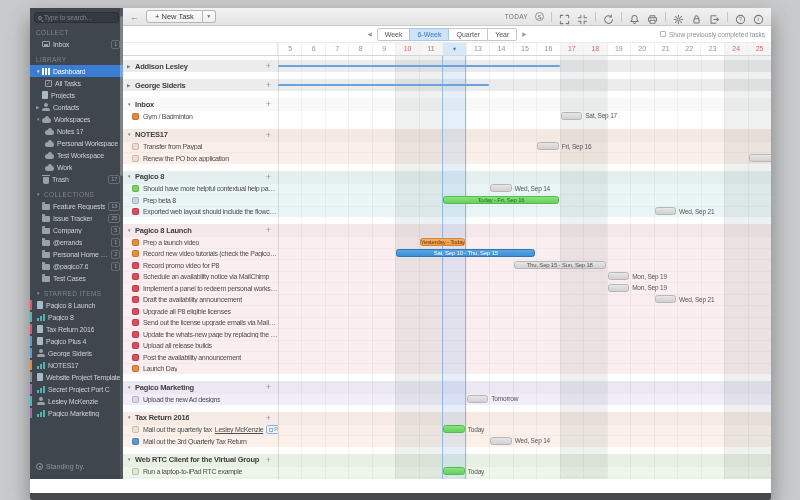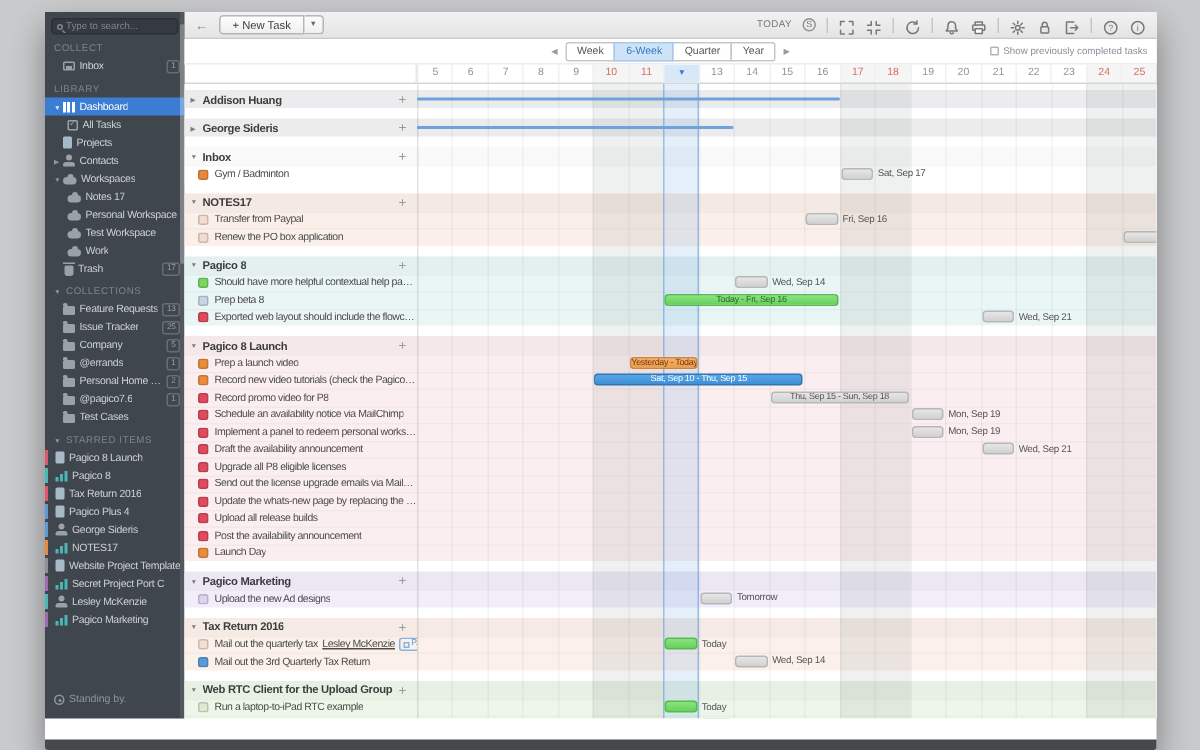--- a/index.html
+++ b/index.html
@@ -407,21 +407,21 @@
             <div class="dh-day we">24</div>
             <div class="dh-day we">25</div>
           </div>
       </div>
       <div class="chart">
         <div class="rows" id="rows">
             <section class="gsec top" style="background: rgb(242, 242, 244);">
               <div class="ghdr">
                 <div class="gcell">
                   <span class="caret">▶</span>
-                  <span class="gname">Addison Huang</span>
+                  <span class="gname">Addison Lesley</span>
                   <span class="plus">+</span>
                 </div>
               </div>
             </section>
             <section class="gsec" style="background: rgb(242, 242, 244);">
               <div class="ghdr">
                 <div class="gcell">
                   <span class="caret">▶</span>
                   <span class="gname">George Sideris</span>
                   <span class="plus">+</span>
@@ -610,21 +610,21 @@
                 <div class="tcell">
                   <span class="cbx-task" style="background: rgb(91, 155, 213);"></span>
                   <span class="tname">Mail out the 3rd Quarterly Tax Return</span>
                 </div>
               </div>
             </section>
             <section class="gsec" style="background: rgb(238, 246, 233);">
               <div class="ghdr">
                 <div class="gcell">
                   <span class="caret">▼</span>
-                  <span class="gname">Web RTC Client for the Upload Group</span>
+                  <span class="gname">Web RTC Client for the Virtual Group</span>
                   <span class="plus">+</span>
                 </div>
               </div>
               <div class="trow">
                 <div class="tcell">
                   <span class="cbx-task" style="background: rgb(220, 234, 210);"></span>
                   <span class="tname">Run a laptop-to-iPad RTC example</span>
                 </div>
               </div>
               <div class="trow"></div>

